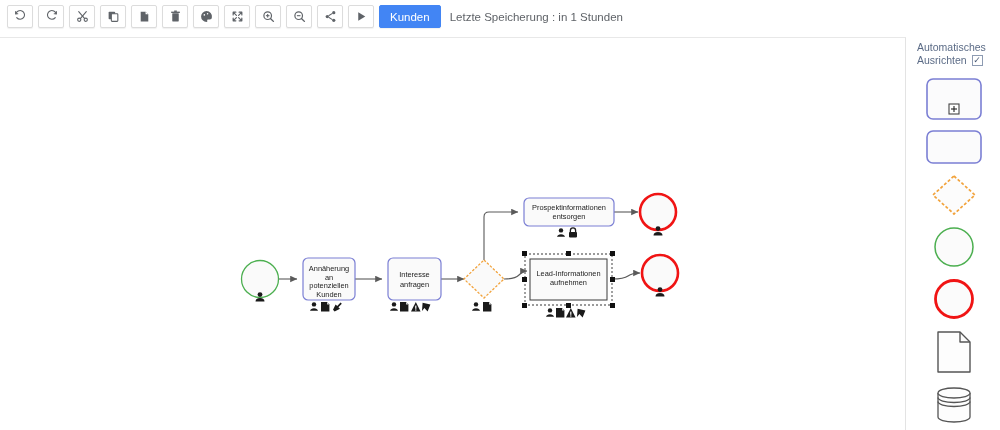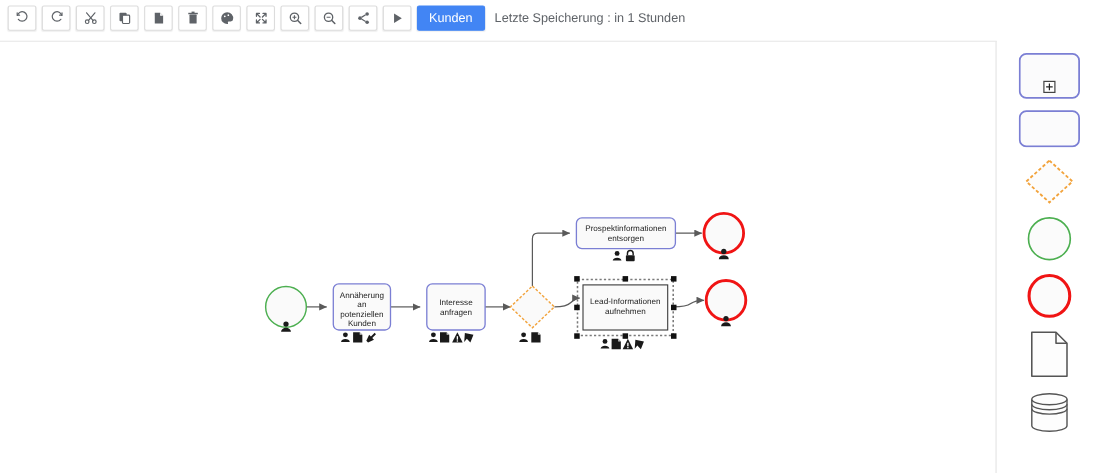--- a/index.html
+++ b/index.html
@@ -376,20 +376,27 @@
         <circle cx="660" cy="235" r="18" fill="#fafafa" stroke="#f01414" stroke-width="2.6"></circle>
         <g transform="translate(655.5,249)">
           <circle cx="4.5" cy="2.6" r="2.4" fill="#1a1a1a"></circle>
           <path d="M0 9.6 a4.5 3.6 0 0 1 9 0 z" fill="#1a1a1a"></path>
         </g>
       </g>
     </svg>
   </div>
 
   <div class="palette">
+    <div class="palette-head">
+      <div>Automatisches</div>
+      <div class="row2">
+        <span>Ausrichten</span>
+        <span class="chk">✓</span>
+      </div>
+    </div>
 
     <div class="palette-items">
 
       <svg class="pal-item" width="56" height="42" viewBox="0 0 56 42">
         <rect x="1" y="1" width="54" height="40" rx="6" fill="#fbfbfc" stroke="#7b7fd4" stroke-width="1.6"></rect>
         <g>
           <rect x="23" y="26" width="10" height="10" fill="#fff" stroke="#444" stroke-width="1.1"></rect>
           <line x1="25" y1="31" x2="31" y2="31" stroke="#222" stroke-width="1.1"></line>
           <line x1="28" y1="28" x2="28" y2="34" stroke="#222" stroke-width="1.1"></line>
         </g>

